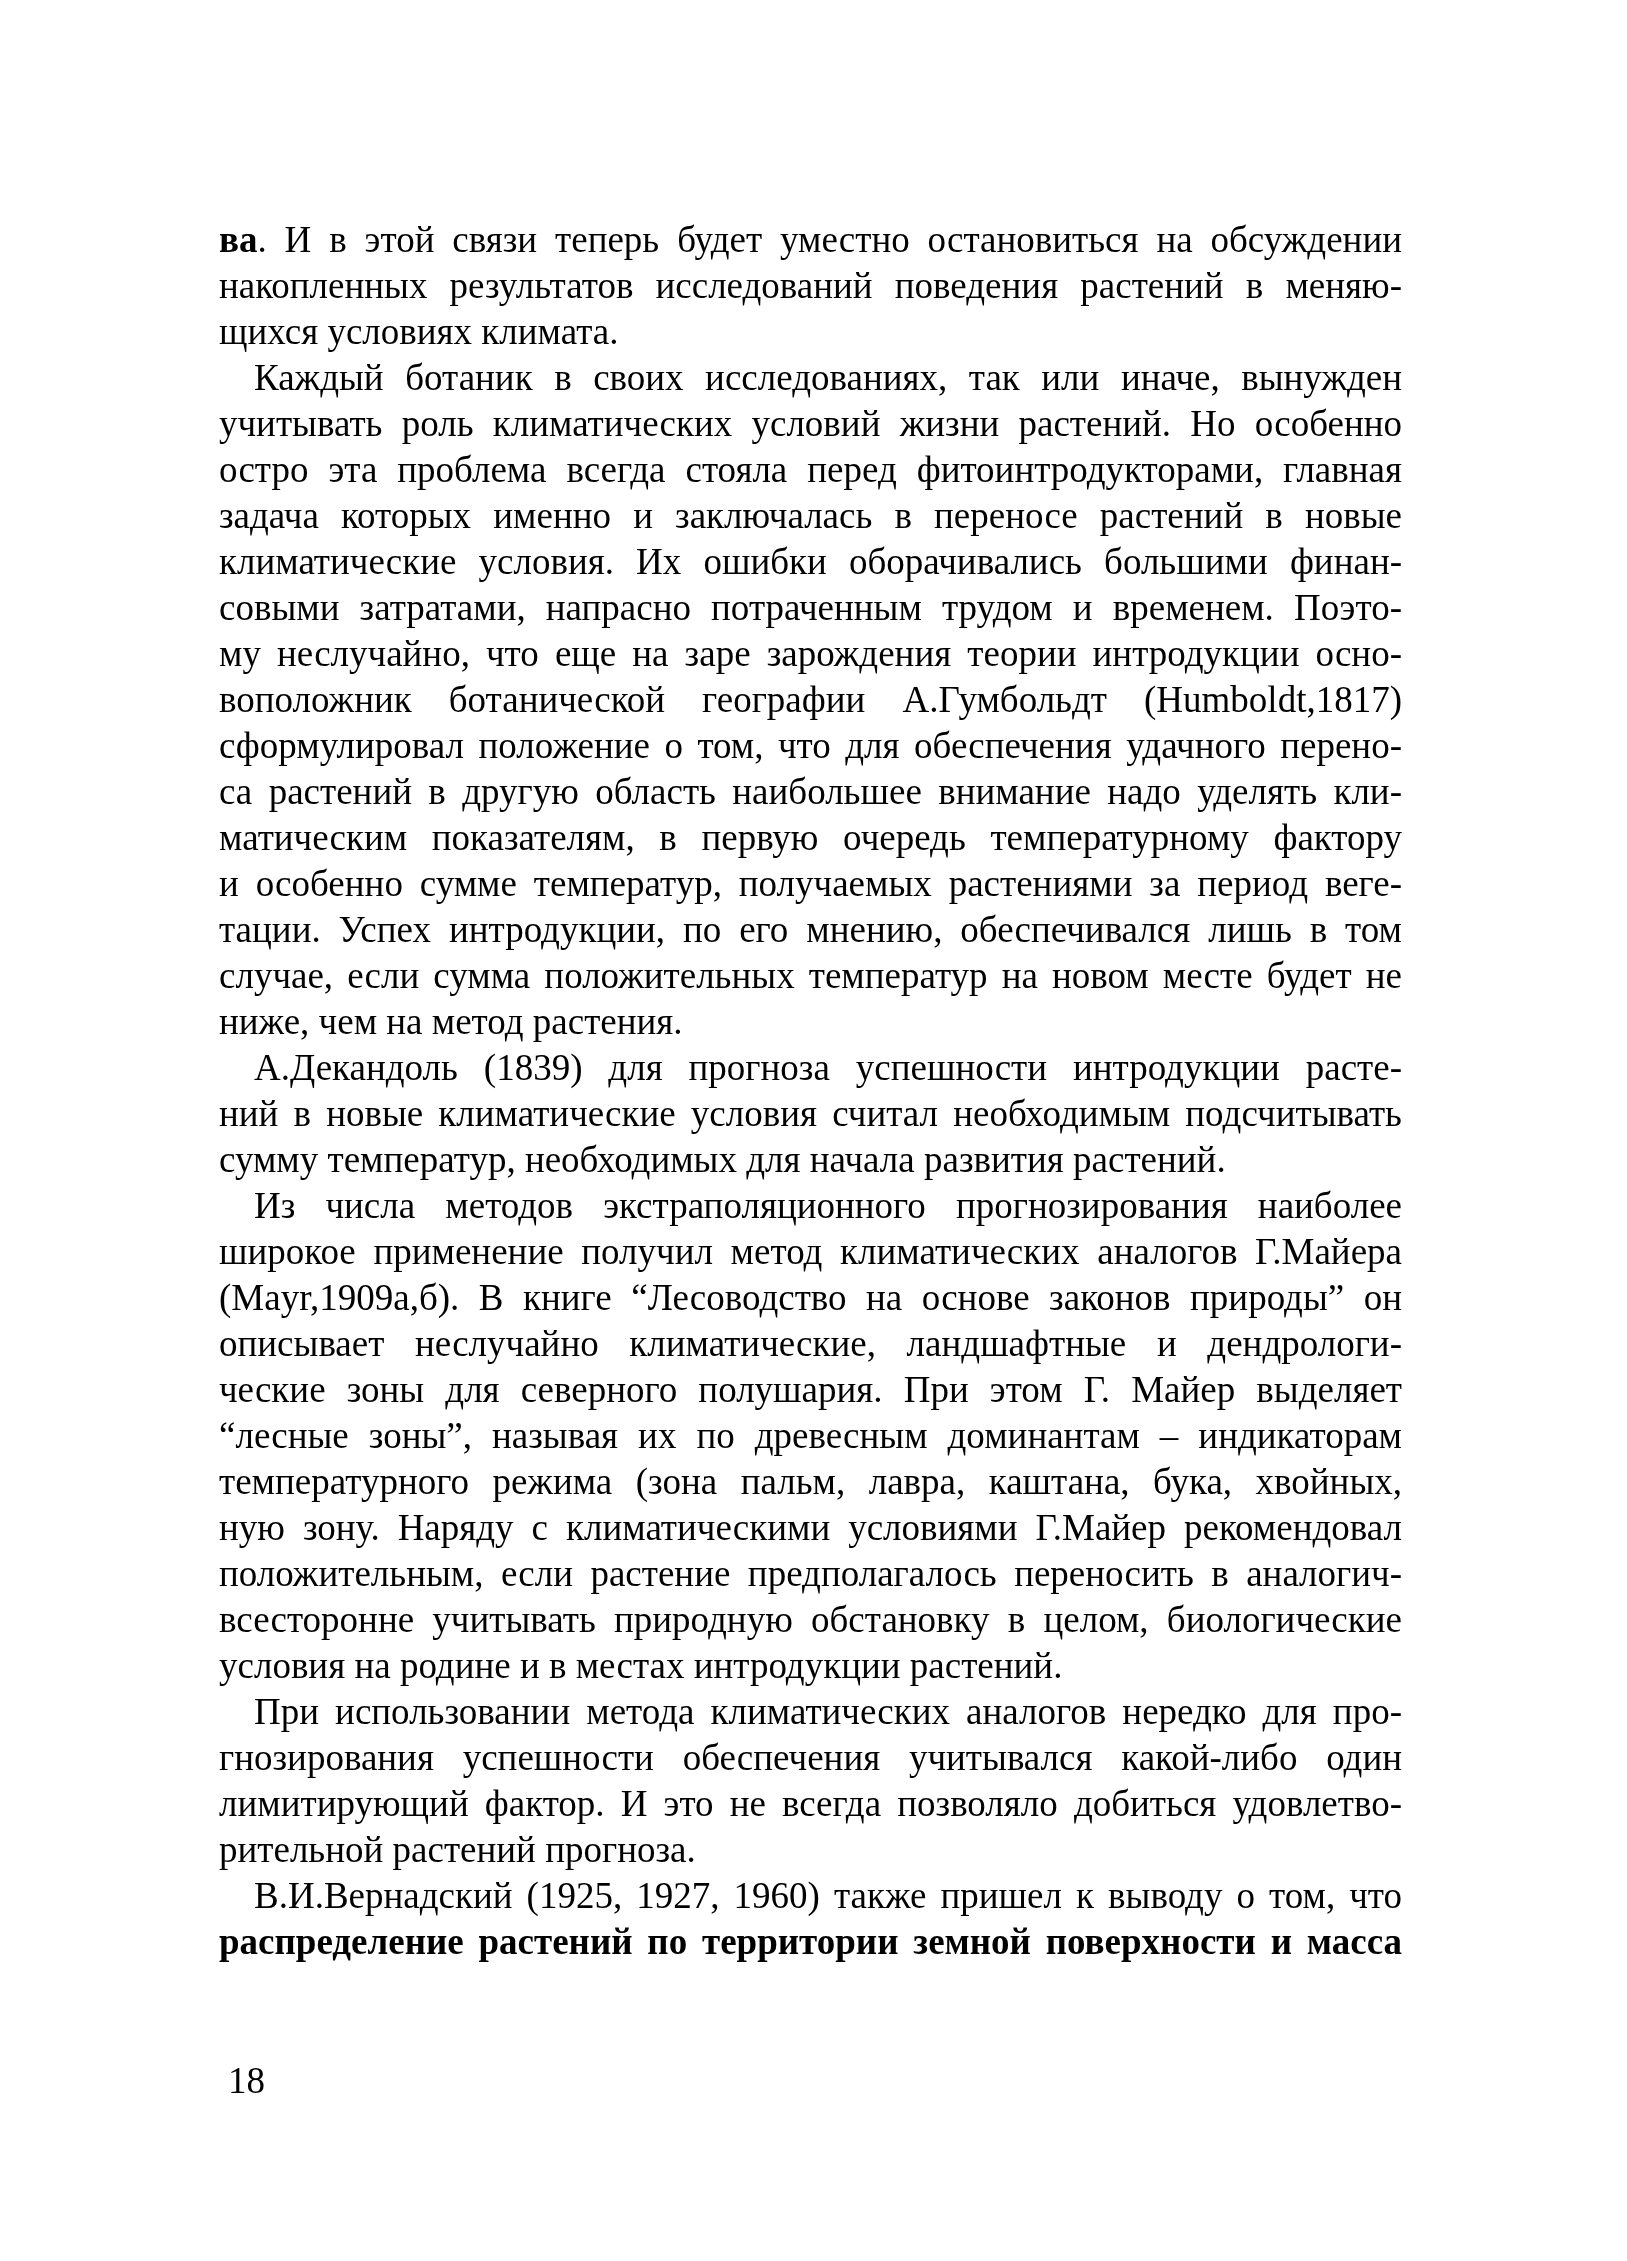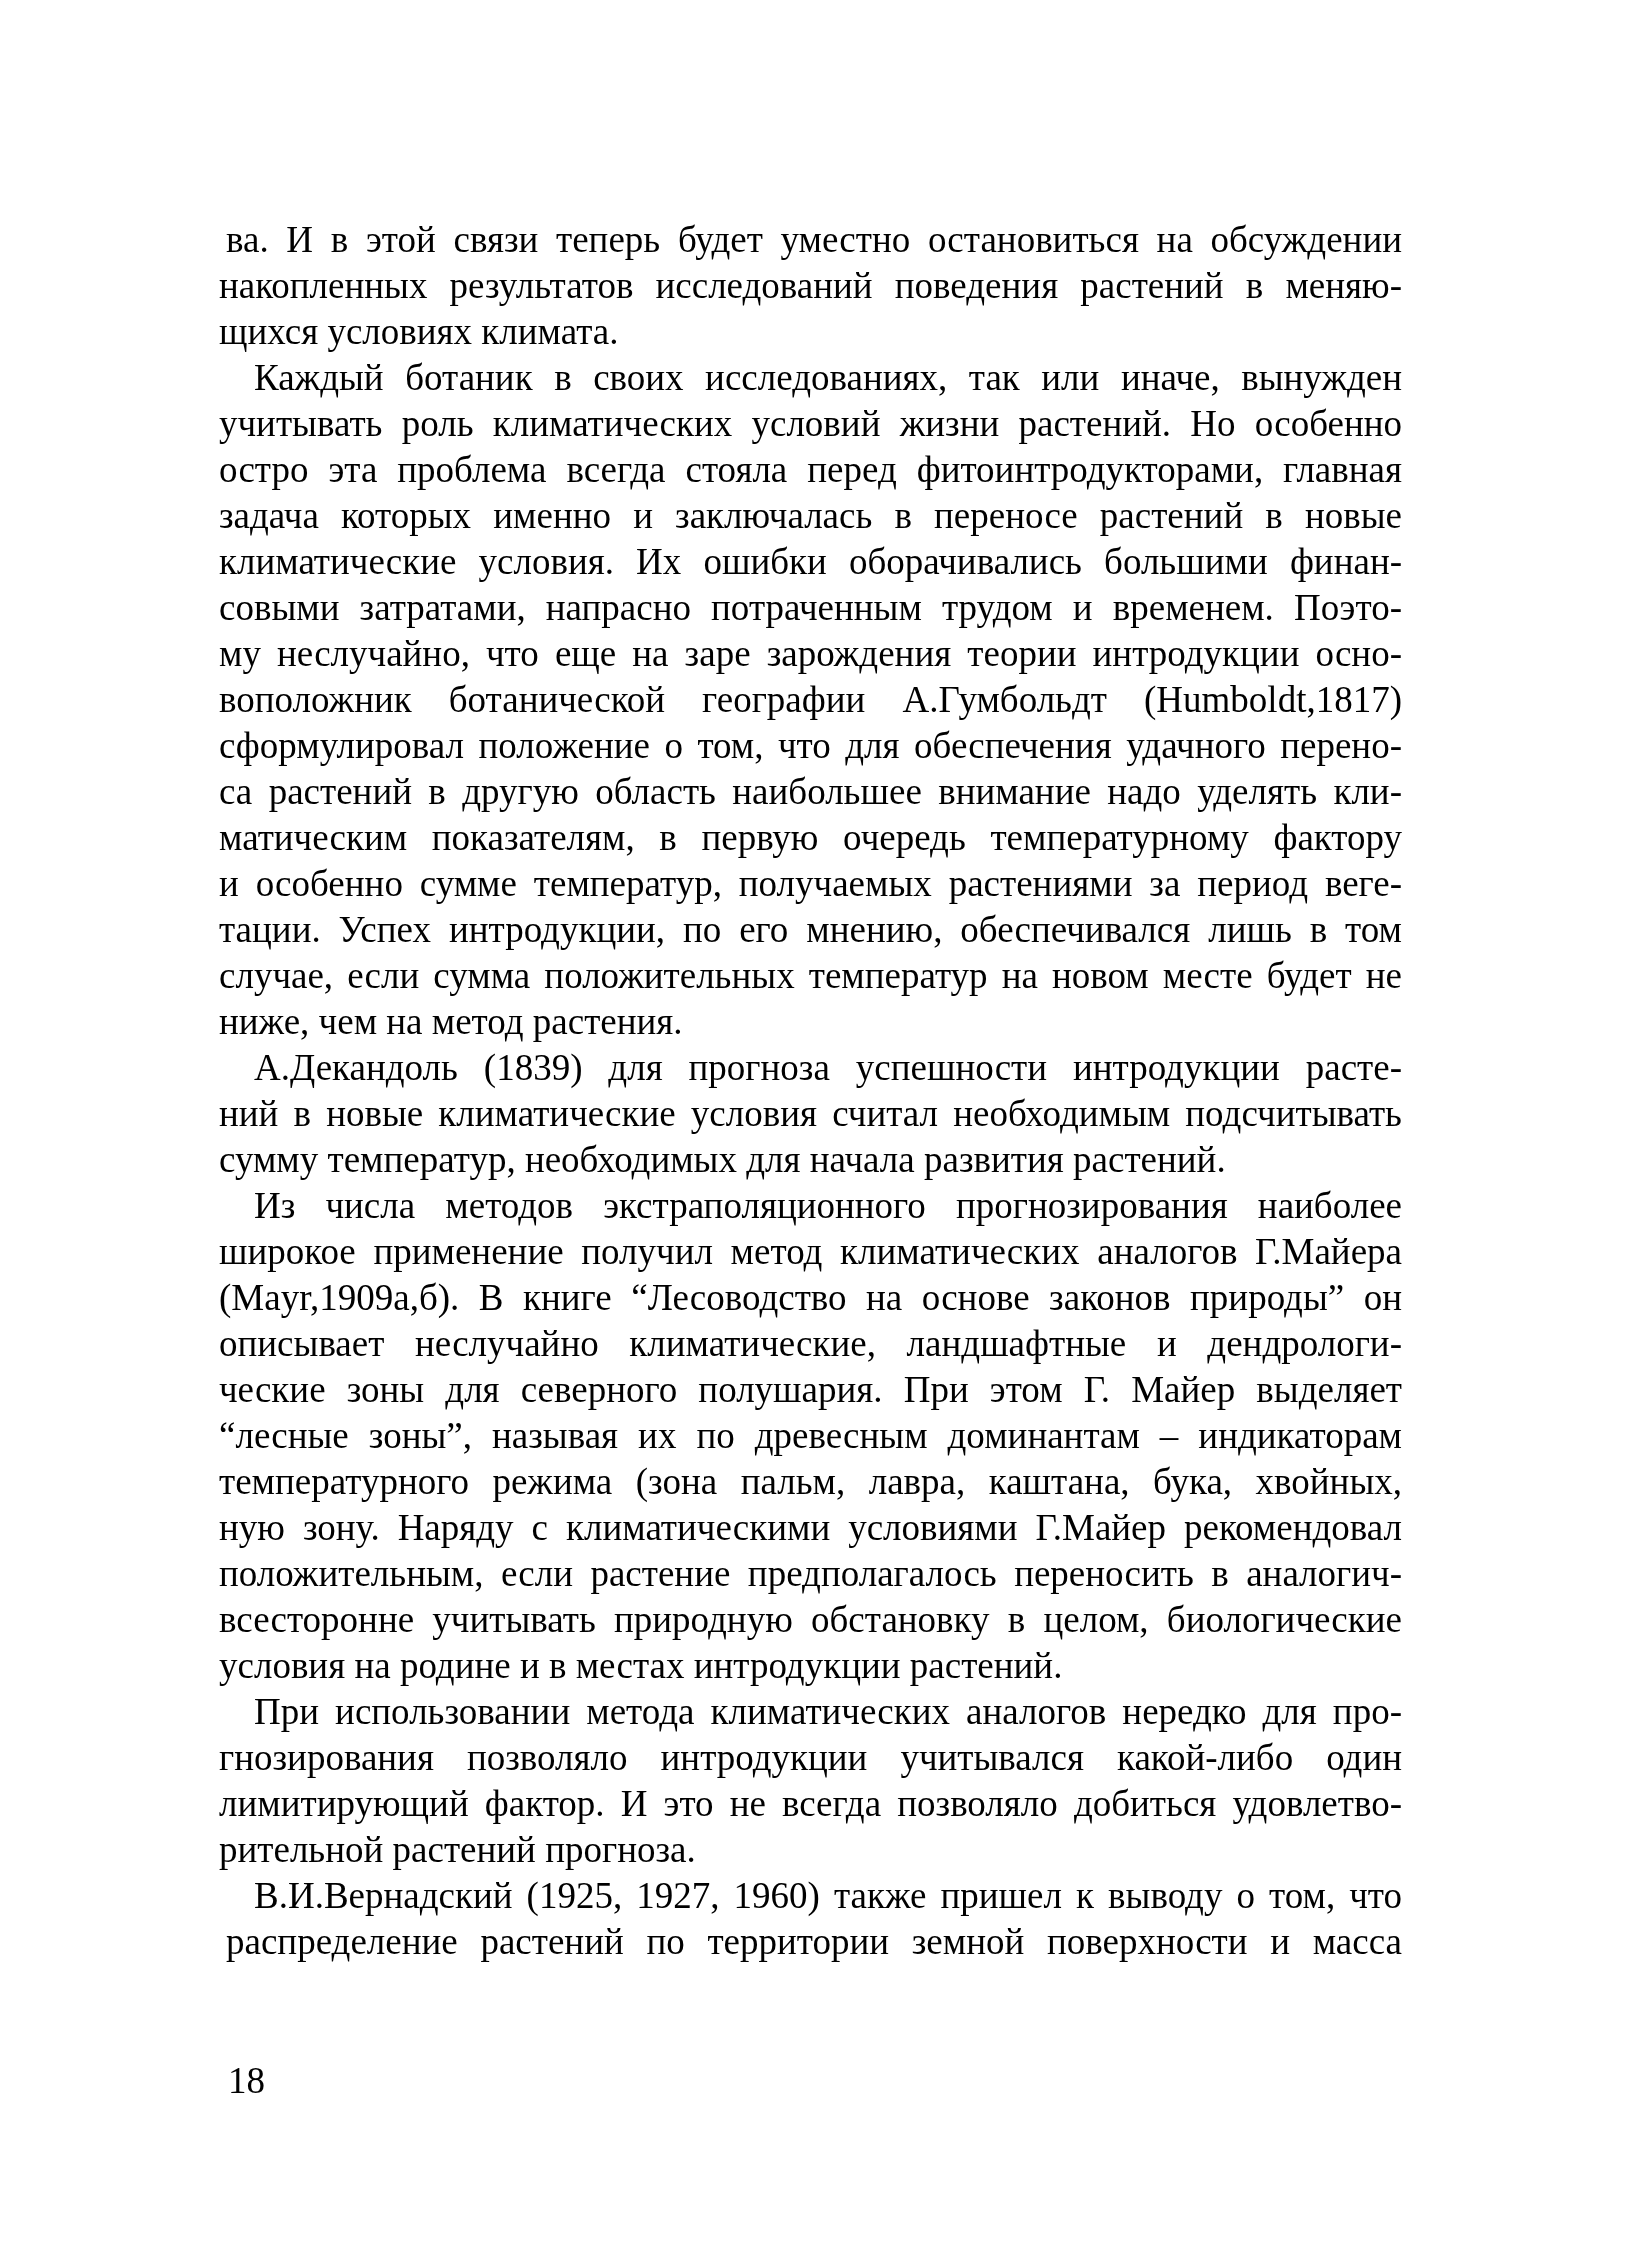--- a/index.html
+++ b/index.html
@@ -39,22 +39,21 @@
     -moz-text-align-last: justify;
   }
   .line.last {
     text-align-last: left;
     -moz-text-align-last: left;
   }
   .line.indent {
     text-indent: 35px;
   }
   .line b {
-    font-weight: normal;
-    margin-left: 7px;
+    font-weight: bold;
   }
   .page-number {
     position: absolute;
     left: 228px;
     top: 2058px;
     font-size: 37px;
     line-height: 46px;
   }
 </style>
 </head>
@@ -97,21 +96,21 @@
         <div class="line"><span>ческие зоны для северного полушария. При этом Г. Майер выделяет</span></div>
         <div class="line"><span>“лесные зоны”, называя их по древесным доминантам – индикаторам</span></div>
         <div class="line"><span>температурного режима (зона пальм, лавра, каштана, бука, хвойных,</span></div>
         <div class="line"><span>ную зону. Наряду с климатическими условиями Г.Майер рекомендовал</span></div>
         <div class="line"><span>положительным, если растение предполагалось переносить в аналогич-</span></div>
         <div class="line"><span>всесторонне учитывать природную обстановку в целом, биологические</span></div>
         <div class="line last"><span>условия на родине и в местах интродукции растений.</span></div>
       </div>
       <div class="paragraph">
         <div class="line indent"><span>При использовании метода климатических аналогов нередко для про-</span></div>
-        <div class="line"><span>гнозирования позволяло интродукции учитывался какой-либо один</span></div>
+        <div class="line"><span>гнозирования успешности обеспечения учитывался какой-либо один</span></div>
         <div class="line"><span>лимитирующий фактор. И это не всегда позволяло добиться удовлетво-</span></div>
         <div class="line last"><span>рительной растений прогноза.</span></div>
       </div>
       <div class="paragraph">
         <div class="line indent"><span>В.И.Вернадский (1925, 1927, 1960) также пришел к выводу о том, что</span></div>
         <div class="line"><b>распределение растений по территории земной поверхности и масса</b></div>
       </div>
     </div>
   <div class="page-number">18</div>
 </div>

